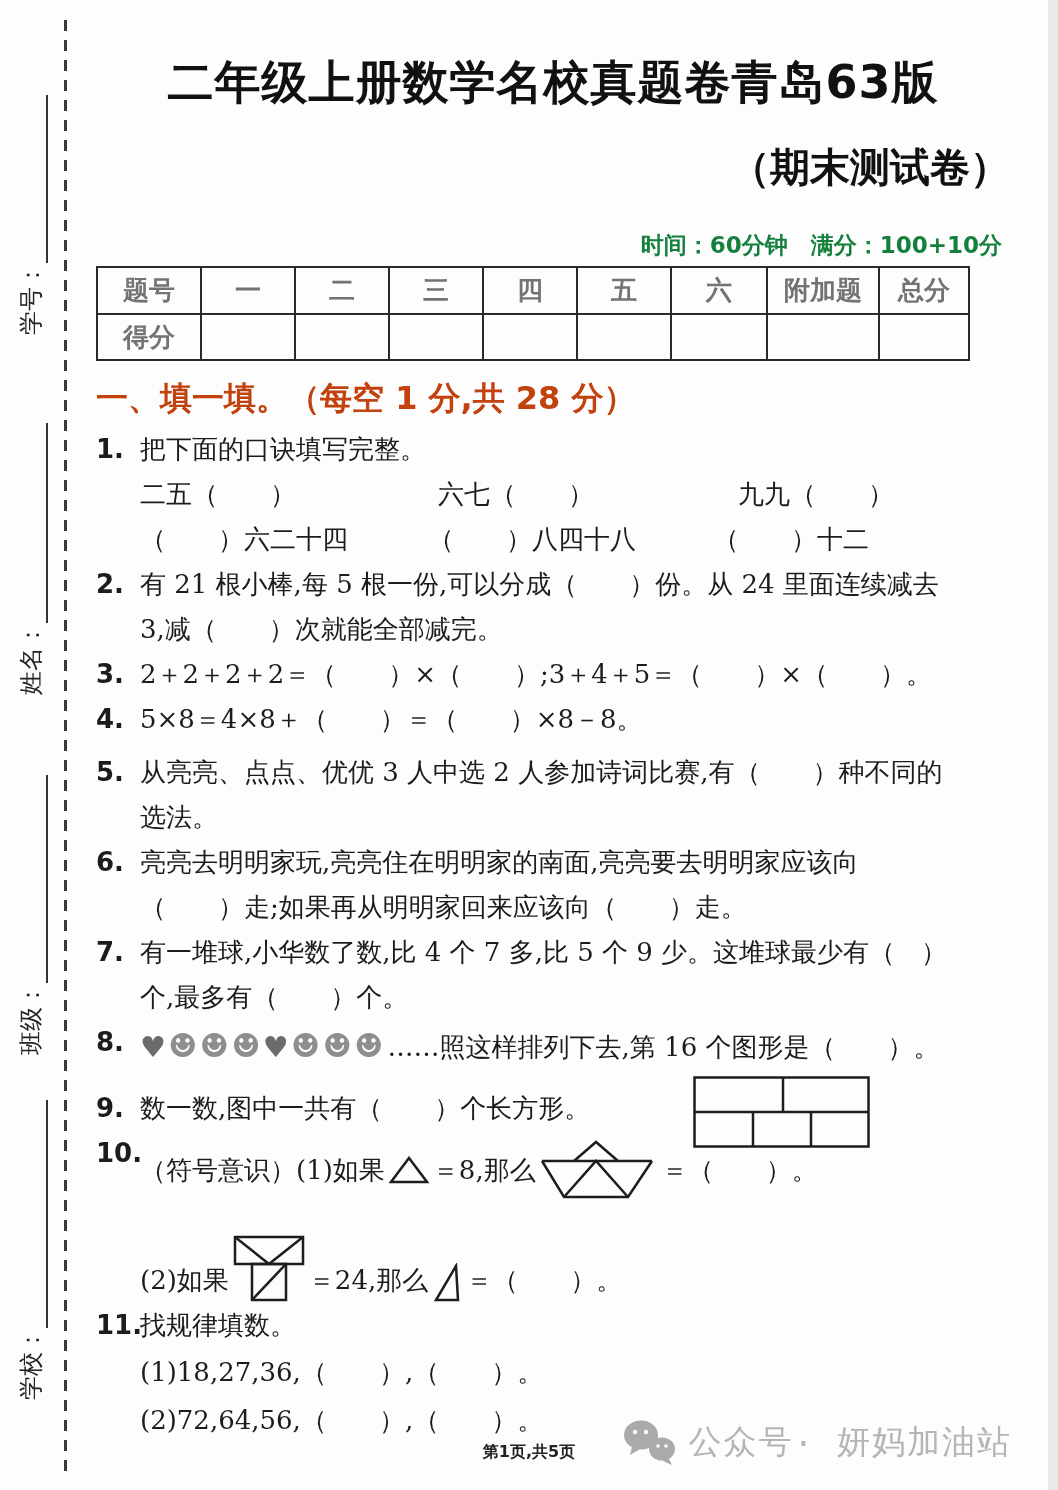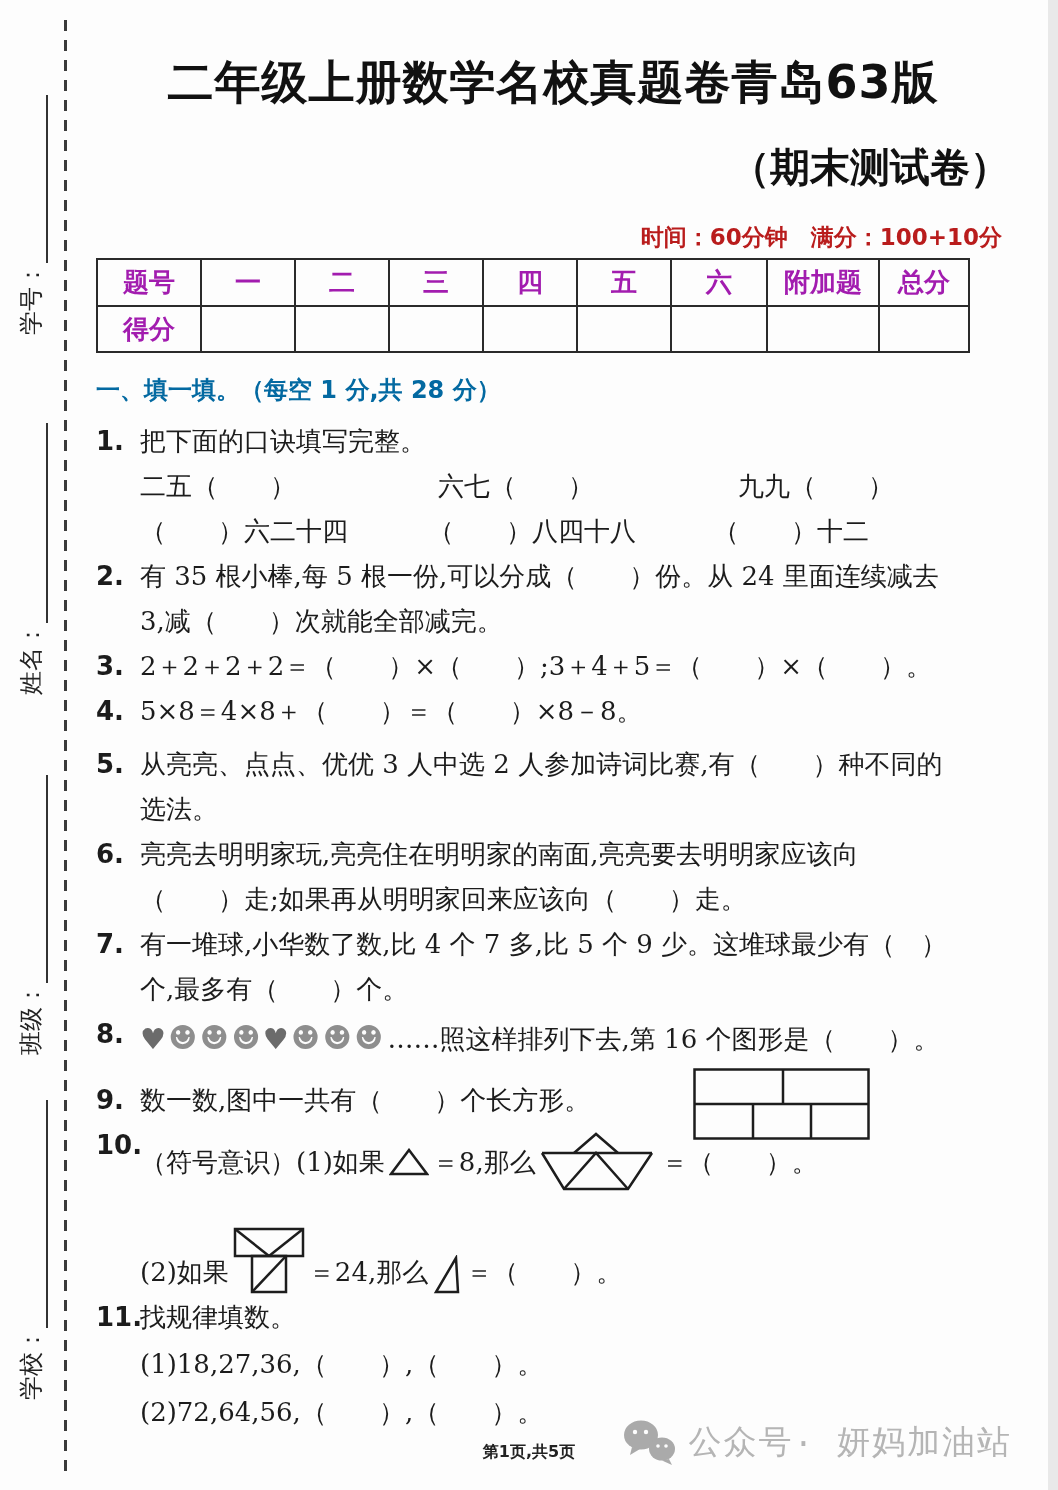--- a/index.html
+++ b/index.html
@@ -29,33 +29,33 @@
   .main{position:absolute;left:96px;top:36px;width:914px;}
   .title{
     font-family:"DejaVu Sans", sans-serif;font-weight:900;font-size:46px;line-height:64px;
     text-align:center;margin:14px 0 0;letter-spacing:1px;color:#111;
   }
   .subtitle{
     font-family:"DejaVu Sans", sans-serif;font-weight:900;font-size:40px;line-height:58px;
     text-align:right;margin:24px 0 0;color:#111;
   }
   .meta{
-    margin-top:26px;line-height:30px;font-size:23px;font-weight:700;
-    font-family:"DejaVu Sans", sans-serif;text-align:right;padding-right:8px;color:#b91c1c;
+    margin-top:34px;line-height:30px;font-size:23px;font-weight:700;
+    font-family:"DejaVu Sans", sans-serif;text-align:right;padding-right:8px;color:#15803d;
   }
   table.score{
     margin-top:6px;border-collapse:collapse;table-layout:fixed;width:872px;
-    font-family:"DejaVu Sans", sans-serif;font-size:26px;color:#a21caf;
+    font-family:"DejaVu Sans", sans-serif;font-size:26px;color:#737373;
   }
   table.score td{border:2.5px solid #2a2a2a;text-align:center;padding:0;}
   table.score tr.hdr td{height:45px;font-weight:700;}
   table.score tr.scr td{height:44px;font-weight:700;}
   .section-heading{
-    margin-top:18px;font-size:24px;line-height:38px;font-weight:700;
-    font-family:"DejaVu Sans", sans-serif;color:#0369a1;
+    margin-top:18px;font-size:32px;line-height:38px;font-weight:700;
+    font-family:"DejaVu Sans", sans-serif;color:#c2410c;
   }
   .questions{margin-top:10px;}
   .q{display:flex;font-size:26px;line-height:45px;}
   .qnum{width:44px;flex-shrink:0;font-family:"DejaVu Sans", sans-serif;font-weight:700;}
   .qbody{flex:1;}
   .q1row span.slot{display:inline-block;}
   .q1row .w1{width:298px;} .q1row .w2{width:300px;}
   .q1row .v1{width:288px;} .q1row .v2{width:285px;}
   .q5{margin-top:8px;}
   .q8line{line-height:52px;display:flex;align-items:center;flex-wrap:nowrap;}
@@ -147,21 +147,21 @@
         </div>
         <div class="q1row">
           <span class="slot v1">（　　）六二十四</span><span class="slot v2">（　　）八四十八</span><span>（　　）十二</span>
         </div>
       </div>
     </div>
 
     <div class="q">
       <span class="qnum">2.</span>
       <div class="qbody">
-        <div>有 35 根小棒,每 5 根一份,可以分成（　　）份。从 24 里面连续减去</div>
+        <div>有 21 根小棒,每 5 根一份,可以分成（　　）份。从 24 里面连续减去</div>
         <div>3,减（　　）次就能全部减完。</div>
       </div>
     </div>
 
     <div class="q">
       <span class="qnum">3.</span>
       <div class="qbody">2＋2＋2＋2＝（　　）×（　　）;3＋4＋5＝（　　）×（　　）。</div>
     </div>
 
     <div class="q">

